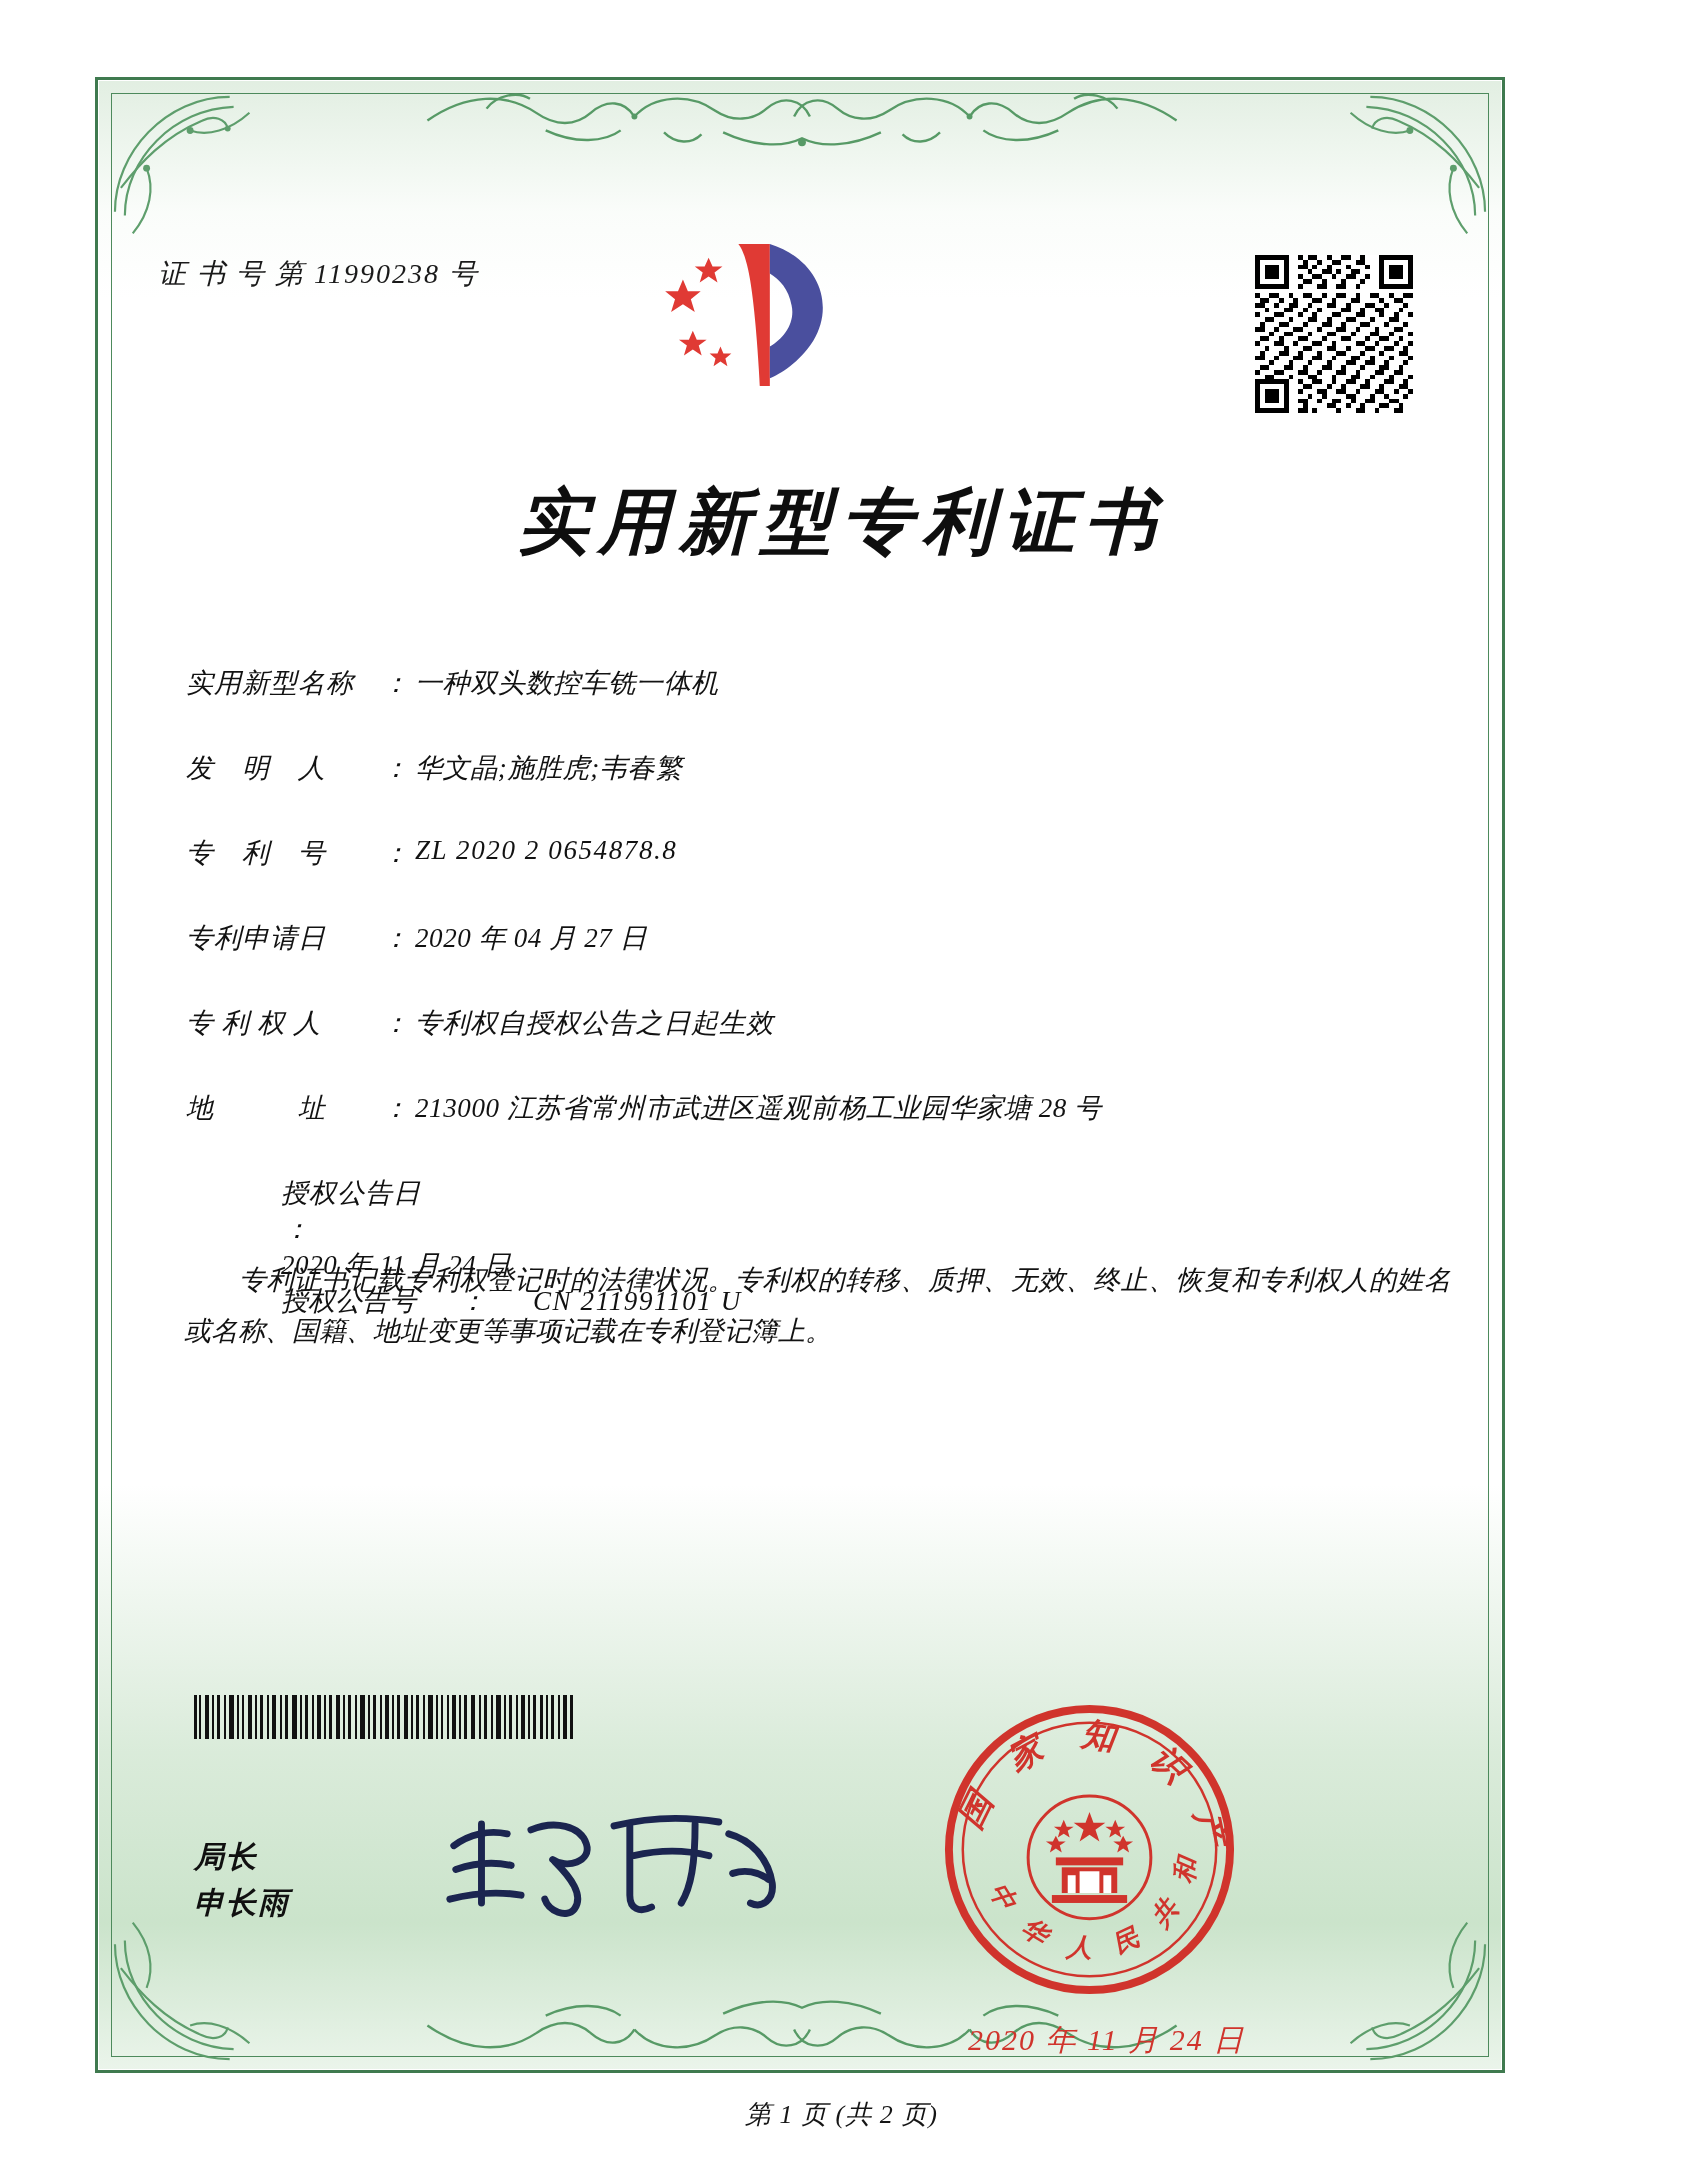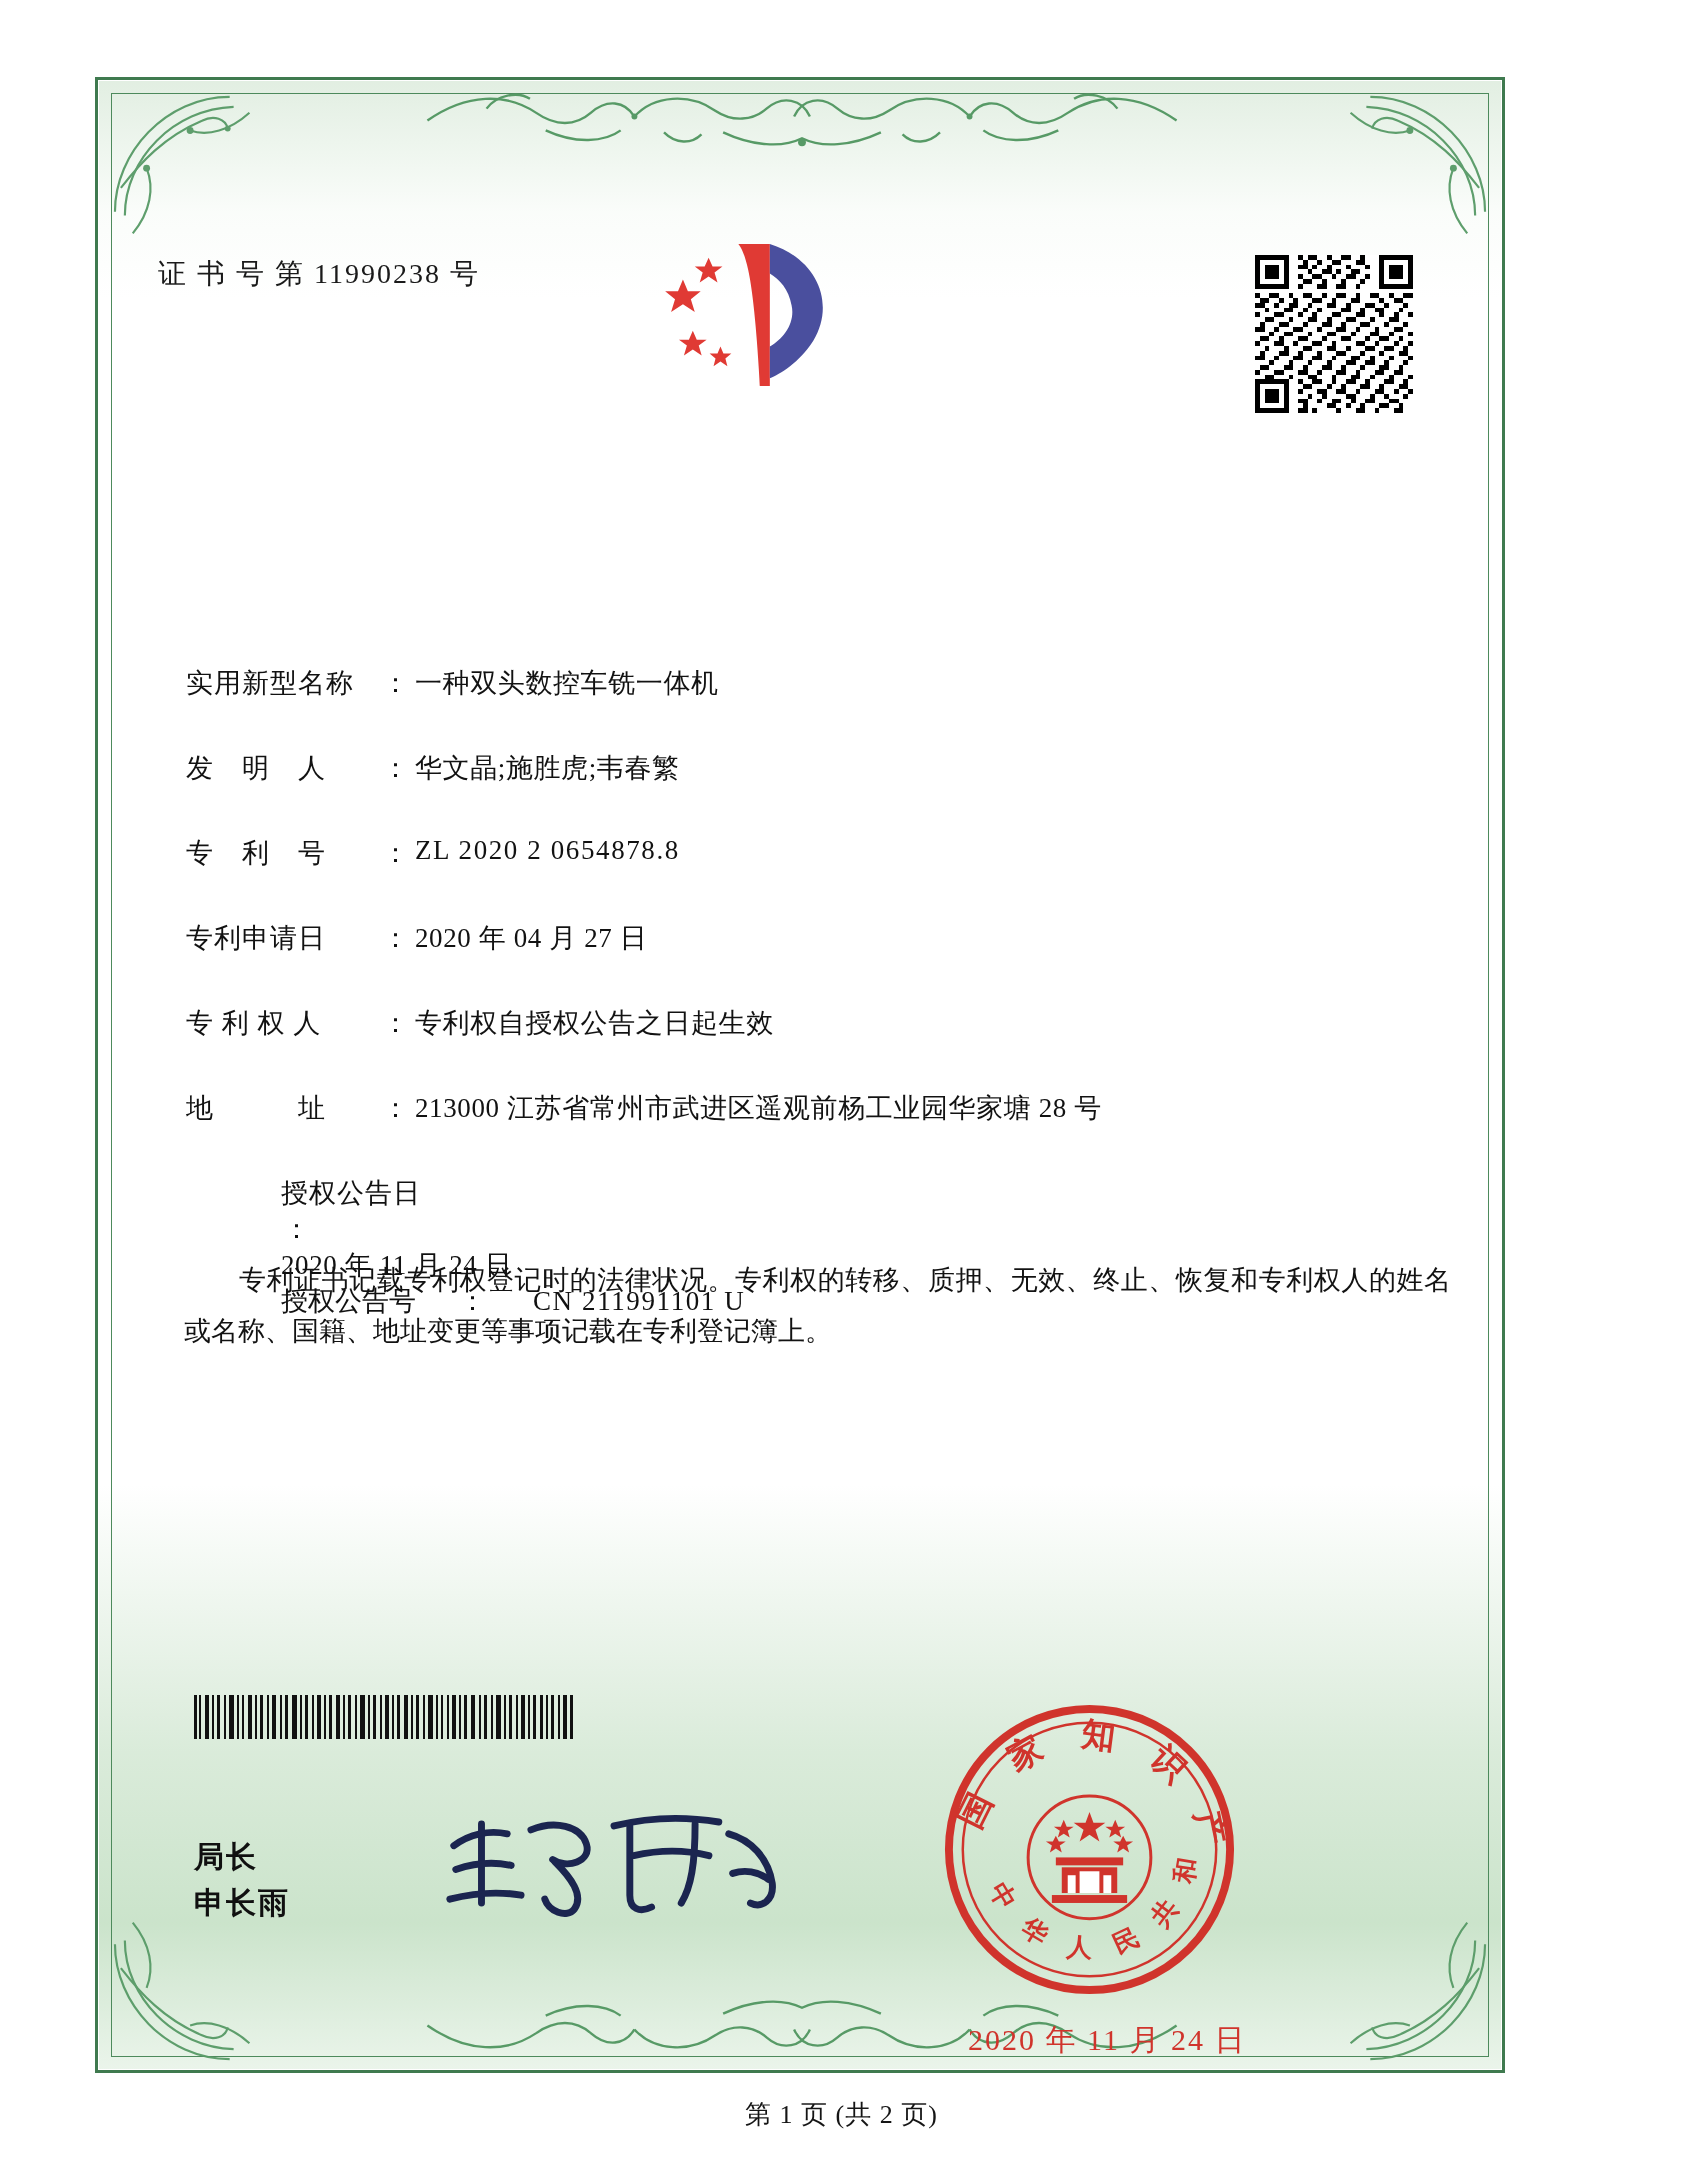--- a/index.html
+++ b/index.html
@@ -15,20 +15,21 @@
     position: relative;
     overflow: hidden;
   }
 
   .page {
     position: absolute;
     left: 0; top: 0;
     width: 1647px;
     height: 2178px;
     background: #ffffff;
+    font-style: italic;
   }
 
   
   .frame-outer {
     position: absolute;
     left: 95px; top: 77px;
     width: 1410px;
     height: 1996px;
     border: 3px solid #3f7a4f;
     box-sizing: border-box;
@@ -565,20 +566,21 @@
         <rect x="30" y="31" width="1" height="1"></rect>
       <rect x="9" y="32" width="2" height="1"></rect>
         <rect x="12" y="32" width="1" height="1"></rect>
         <rect x="17" y="32" width="1" height="1"></rect>
         <rect x="21" y="32" width="2" height="1"></rect>
         <rect x="25" y="32" width="1" height="1"></rect>
         <rect x="29" y="32" width="2" height="1"></rect>
     </g>
   </svg>
 
+  <div class="title">实用新型专利证书</div>
 
   <div class="fields">
 
     <div class="field-row">
       <span class="field-label">实用新型名称</span>
       <span class="field-colon">：</span>
       <span class="field-value">一种双头数控车铣一体机</span>
     </div>
 
     <div class="field-row">

